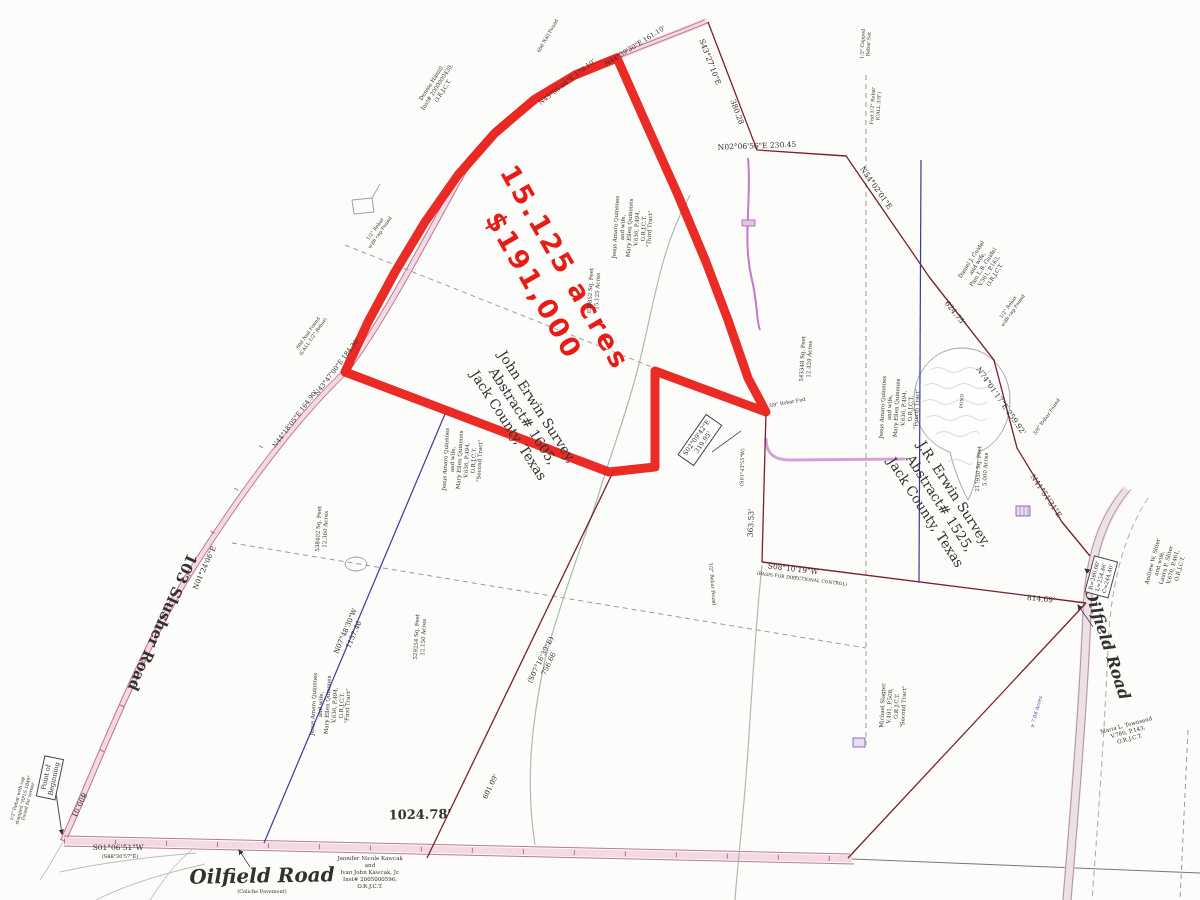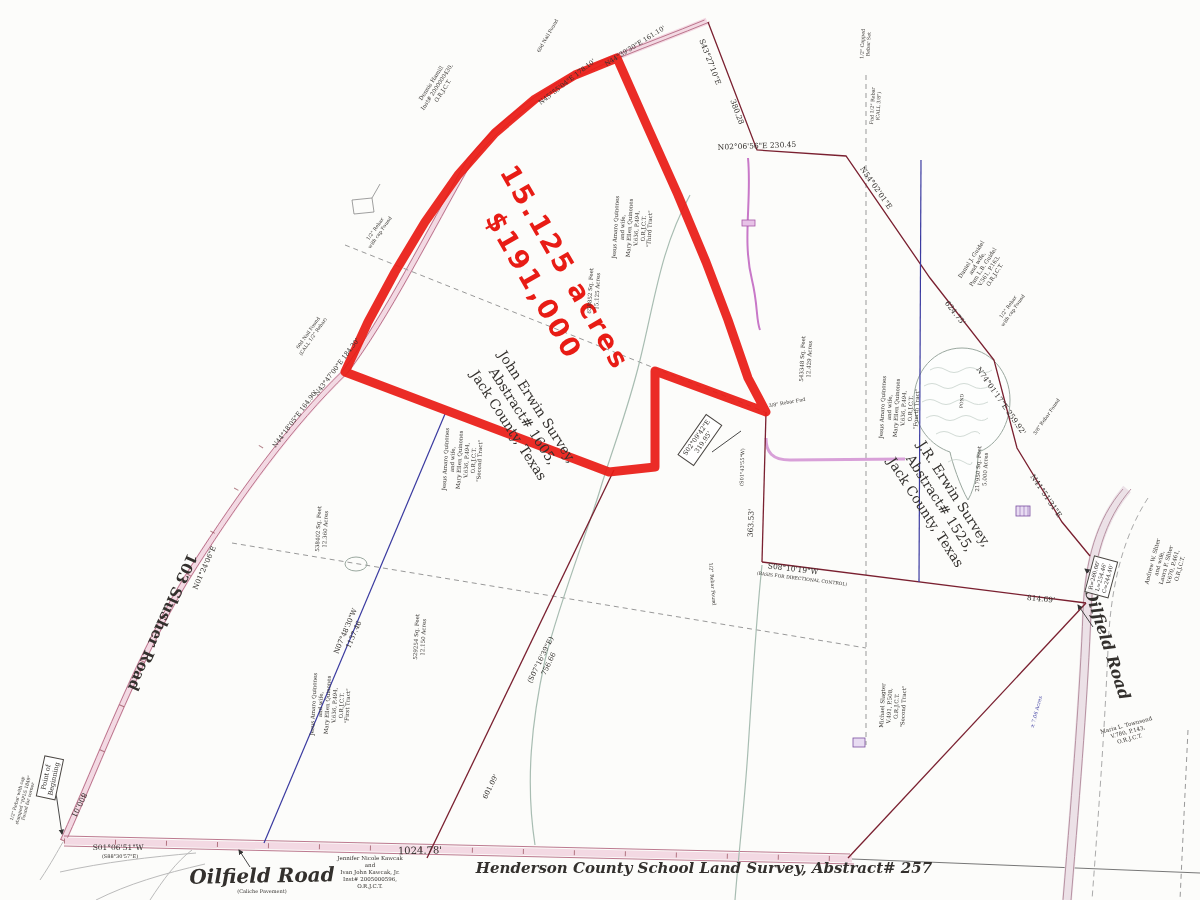--- a/index.html
+++ b/index.html
@@ -127,42 +127,41 @@
 
   <div id="labels">
       <div class="lbl bold sans" style="left: 549px; top: 277px; font-size: 27px; color: rgb(232, 28, 21); letter-spacing: 3px; line-height: 1.35; transform: translate(-50%, -50%) rotate(60deg);">15.125 acres
 $191,000</div>
       <div class="lbl" style="left: 523px; top: 416px; font-size: 13.5px; transform: translate(-50%, -50%) rotate(57deg);">John Erwin Survey,
 Abstract# 1605,
 Jack County, Texas</div>
       <div class="lbl" style="left: 940px; top: 503px; font-size: 13.5px; transform: translate(-50%, -50%) rotate(57deg);">J.R. Erwin Survey,
 Abstract# 1525,
 Jack County, Texas</div>
-      <div class="lbl bold italic" style="left: 704px; top: 868px; font-size: 15px; transform: translate(-50%, -50%) rotate(0deg);">Henderson County School Land Survey, Abstract# 257</div>
       <div class="lbl bold italic" style="left: 262px; top: 876px; font-size: 20px; transform: translate(-50%, -50%) rotate(-1deg);">Oilfield Road</div>
       <div class="lbl" style="left: 262px; top: 891px; font-size: 5px; transform: translate(-50%, -50%) rotate(0deg);">(Caliche Pavement)</div>
       <div class="lbl bold italic" style="left: 1107px; top: 644px; font-size: 16px; transform: translate(-50%, -50%) rotate(72deg);">Oilfield Road</div>
       <div class="lbl bold" style="left: 162px; top: 622px; font-size: 15px; transform: translate(-50%, -50%) rotate(114deg);">103 Slusher Road</div>
       <div class="lbl boxed" style="left: 50px; top: 778px; font-size: 6.5px; transform: translate(-50%, -50%) rotate(-78deg);">Point of
 Beginning</div>
       <div class="lbl" style="left: 757px; top: 146px; font-size: 7.5px; transform: translate(-50%, -50%) rotate(-2deg);">N02°06'56"E 230.45</div>
       <div class="lbl" style="left: 876px; top: 188px; font-size: 7.5px; transform: translate(-50%, -50%) rotate(55deg);">N54°02'01"E</div>
       <div class="lbl" style="left: 737px; top: 112px; font-size: 7.5px; transform: translate(-50%, -50%) rotate(69deg);">380.28</div>
       <div class="lbl" style="left: 710px; top: 62px; font-size: 7.5px; transform: translate(-50%, -50%) rotate(69deg);">S43°27'10"E</div>
       <div class="lbl" style="left: 955px; top: 313px; font-size: 7.5px; transform: translate(-50%, -50%) rotate(52deg);">624.75'</div>
       <div class="lbl" style="left: 1001px; top: 401px; font-size: 7.5px; transform: translate(-50%, -50%) rotate(55deg);">N74°01'17"E 259.92'</div>
       <div class="lbl" style="left: 1046px; top: 496px; font-size: 7.5px; transform: translate(-50%, -50%) rotate(56deg);">N41°51'31"E</div>
       <div class="lbl" style="left: 751px; top: 523px; font-size: 7.5px; transform: translate(-50%, -50%) rotate(-88deg);">363.53'</div>
       <div class="lbl" style="left: 742px; top: 467px; font-size: 5px; transform: translate(-50%, -50%) rotate(-88deg);">(S01°43'55"W)</div>
       <div class="lbl" style="left: 793px; top: 569px; font-size: 7.5px; transform: translate(-50%, -50%) rotate(7deg);">S08°10'19"W</div>
       <div class="lbl" style="left: 802px; top: 579px; font-size: 4.5px; transform: translate(-50%, -50%) rotate(7deg);">(BASIS FOR DIRECTIONAL CONTROL)</div>
       <div class="lbl" style="left: 1041px; top: 599px; font-size: 7.5px; transform: translate(-50%, -50%) rotate(5deg);">814.69'</div>
       <div class="lbl" style="left: 118px; top: 848px; font-size: 7.5px; transform: translate(-50%, -50%) rotate(0deg);">S01°06'51"W</div>
       <div class="lbl" style="left: 120px; top: 856px; font-size: 5px; transform: translate(-50%, -50%) rotate(0deg);">(S88°30'57"E)</div>
-      <div class="lbl" style="left: 420px; top: 851px; font-size: 10px; transform: translate(-50%, -50%) rotate(-1deg);">1024.78'</div>
+      <div class="lbl" style="left: 420px; top: 815px; font-size: 13px; transform: translate(-50%, -50%) rotate(-1deg); font-weight: bold;">1024.78'</div>
       <div class="lbl" style="left: 79px; top: 805px; font-size: 7.5px; transform: translate(-50%, -50%) rotate(116deg);">800.01</div>
       <div class="lbl" style="left: 205px; top: 568px; font-size: 7px; transform: translate(-50%, -50%) rotate(-66deg);">N01°24'06"E</div>
       <div class="lbl" style="left: 350px; top: 633px; font-size: 7px; transform: translate(-50%, -50%) rotate(-67deg);">N07°48'30"W
 1137.46</div>
       <div class="lbl" style="left: 545px; top: 662px; font-size: 7px; transform: translate(-50%, -50%) rotate(-64deg);">(S07°16'39"E)
 756.66</div>
       <div class="lbl" style="left: 295px; top: 419px; font-size: 6.5px; transform: translate(-50%, -50%) rotate(-53deg);">N44°18'05"E 164.90'</div>
       <div class="lbl" style="left: 337px; top: 367px; font-size: 6.5px; transform: translate(-50%, -50%) rotate(-53deg);">N43°47'00"E 184.30'</div>
       <div class="lbl" style="left: 635px; top: 46px; font-size: 6.5px; transform: translate(-50%, -50%) rotate(-32deg);">N44°39'30"E 161.10'</div>
       <div class="lbl" style="left: 567px; top: 82px; font-size: 6.5px; transform: translate(-50%, -50%) rotate(-38deg);">N45°55'04"E 178.10'</div>

